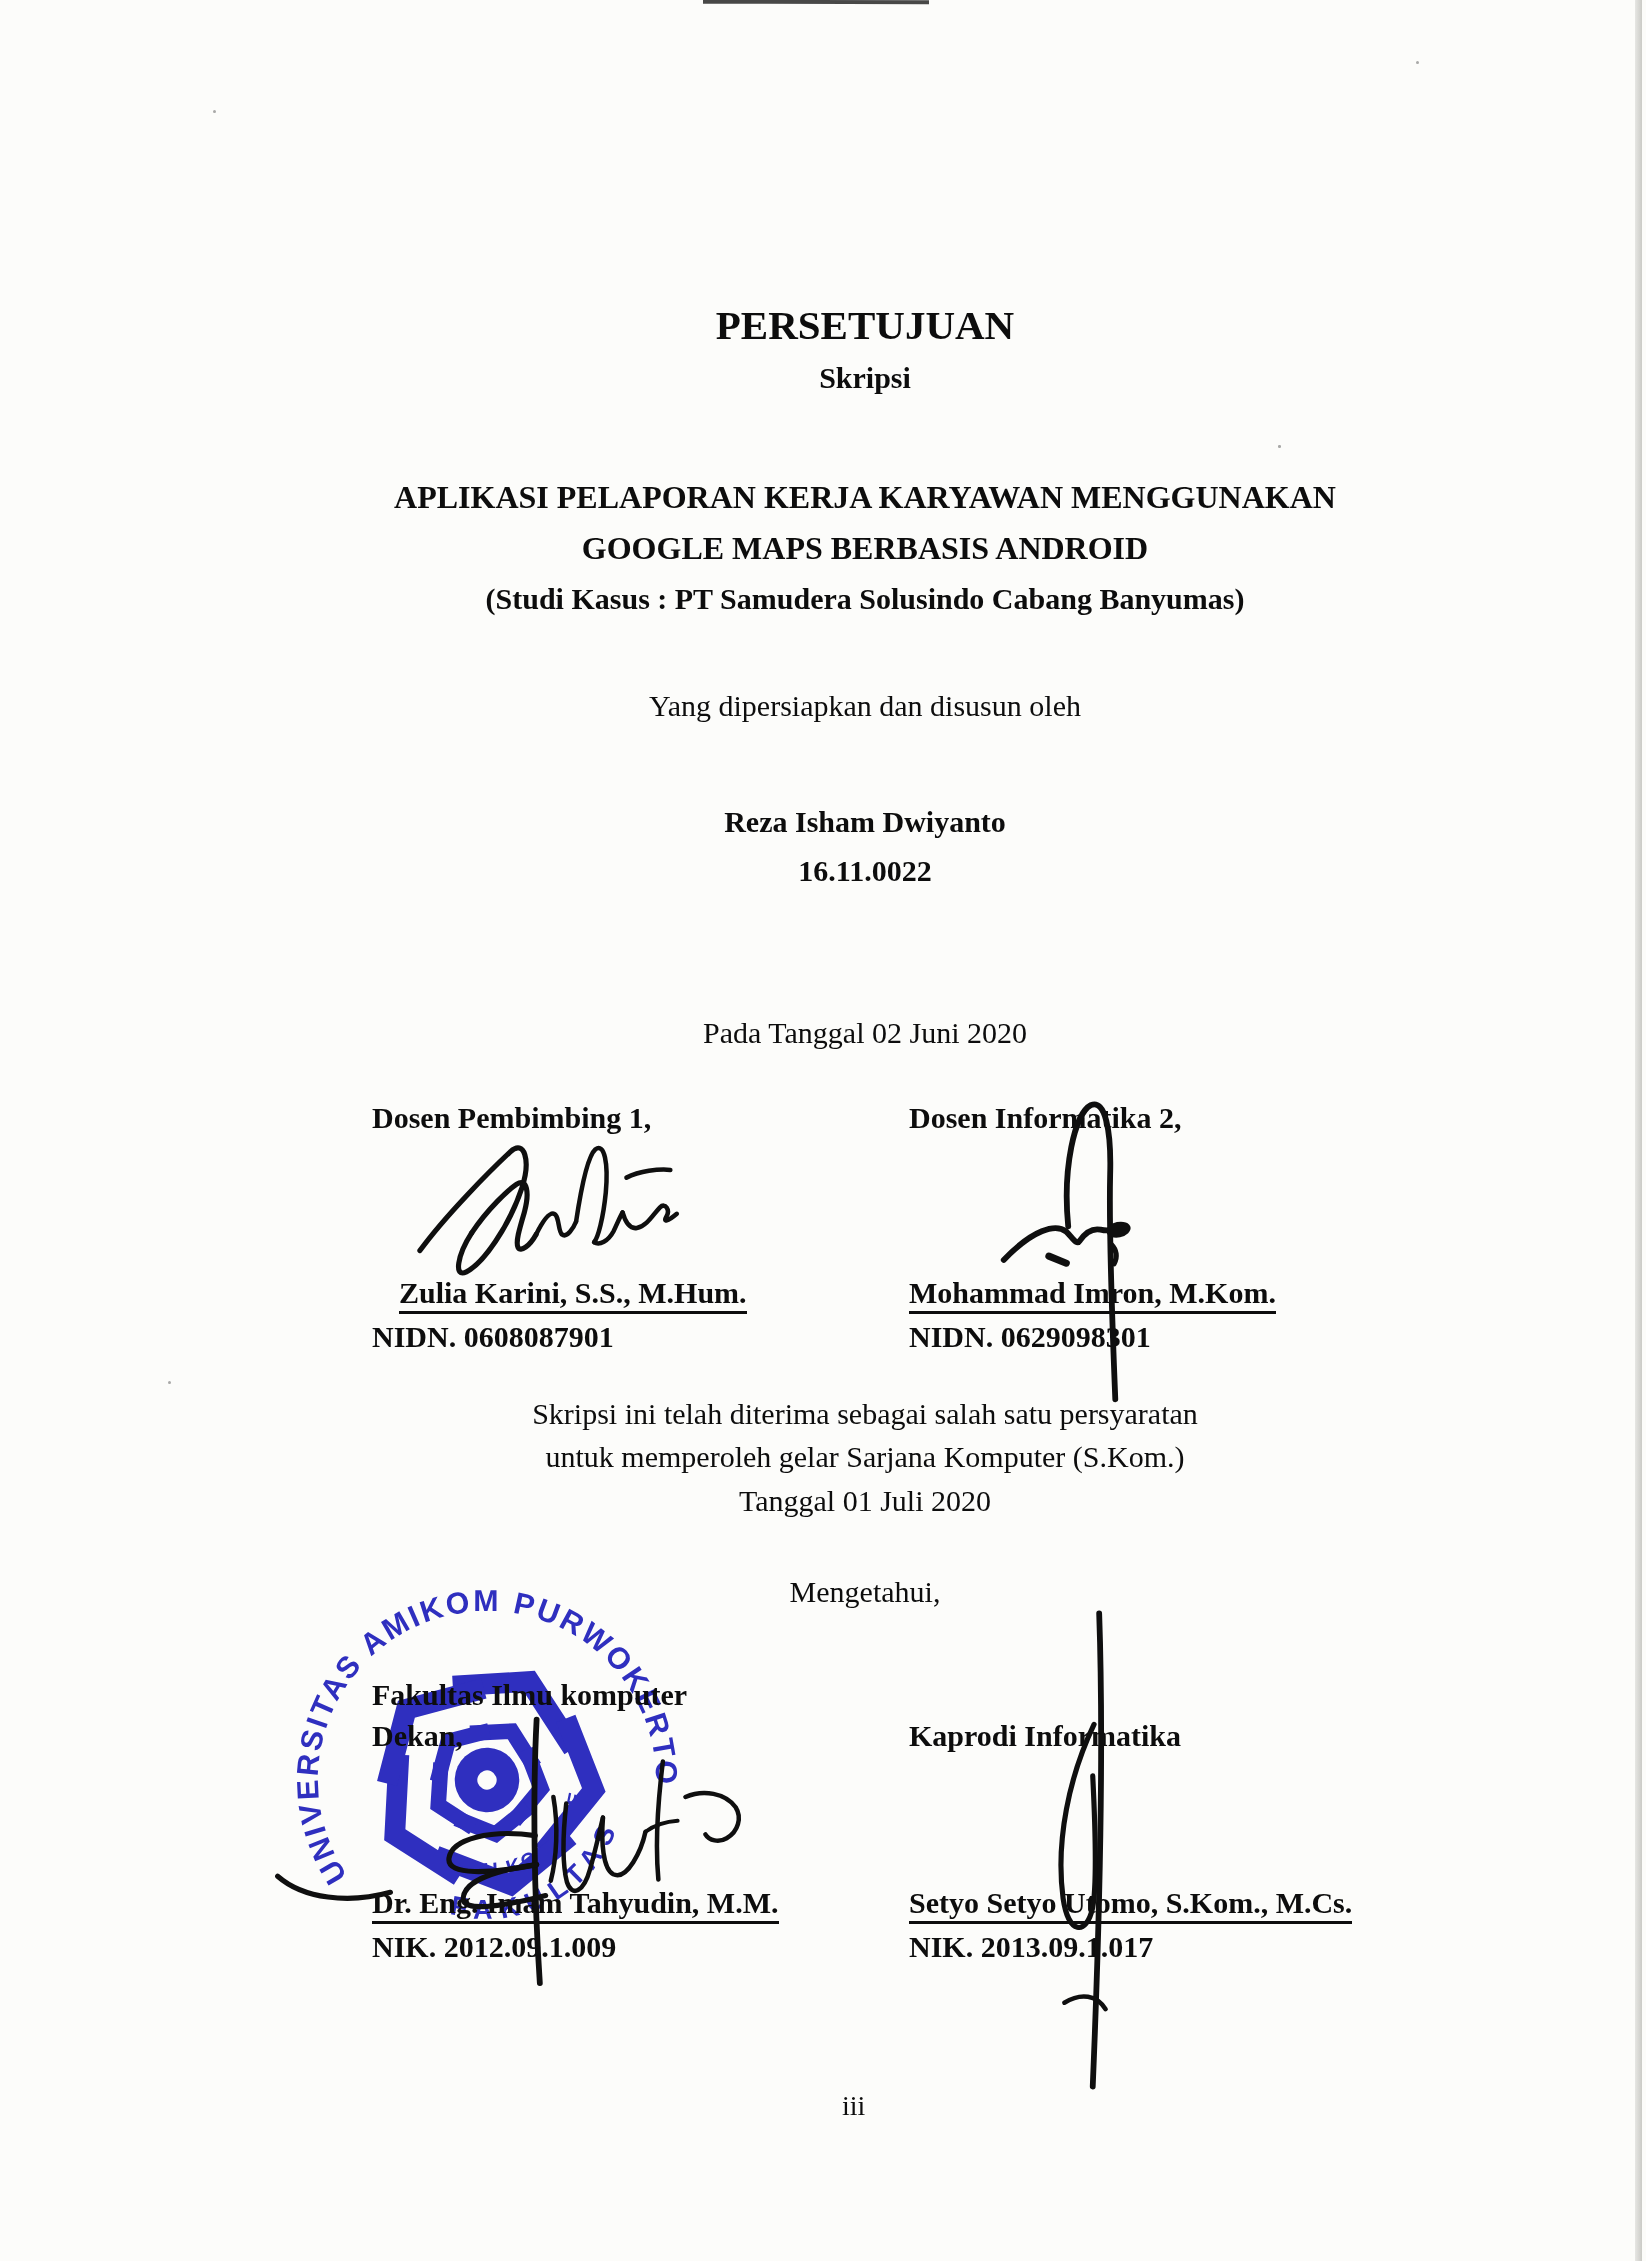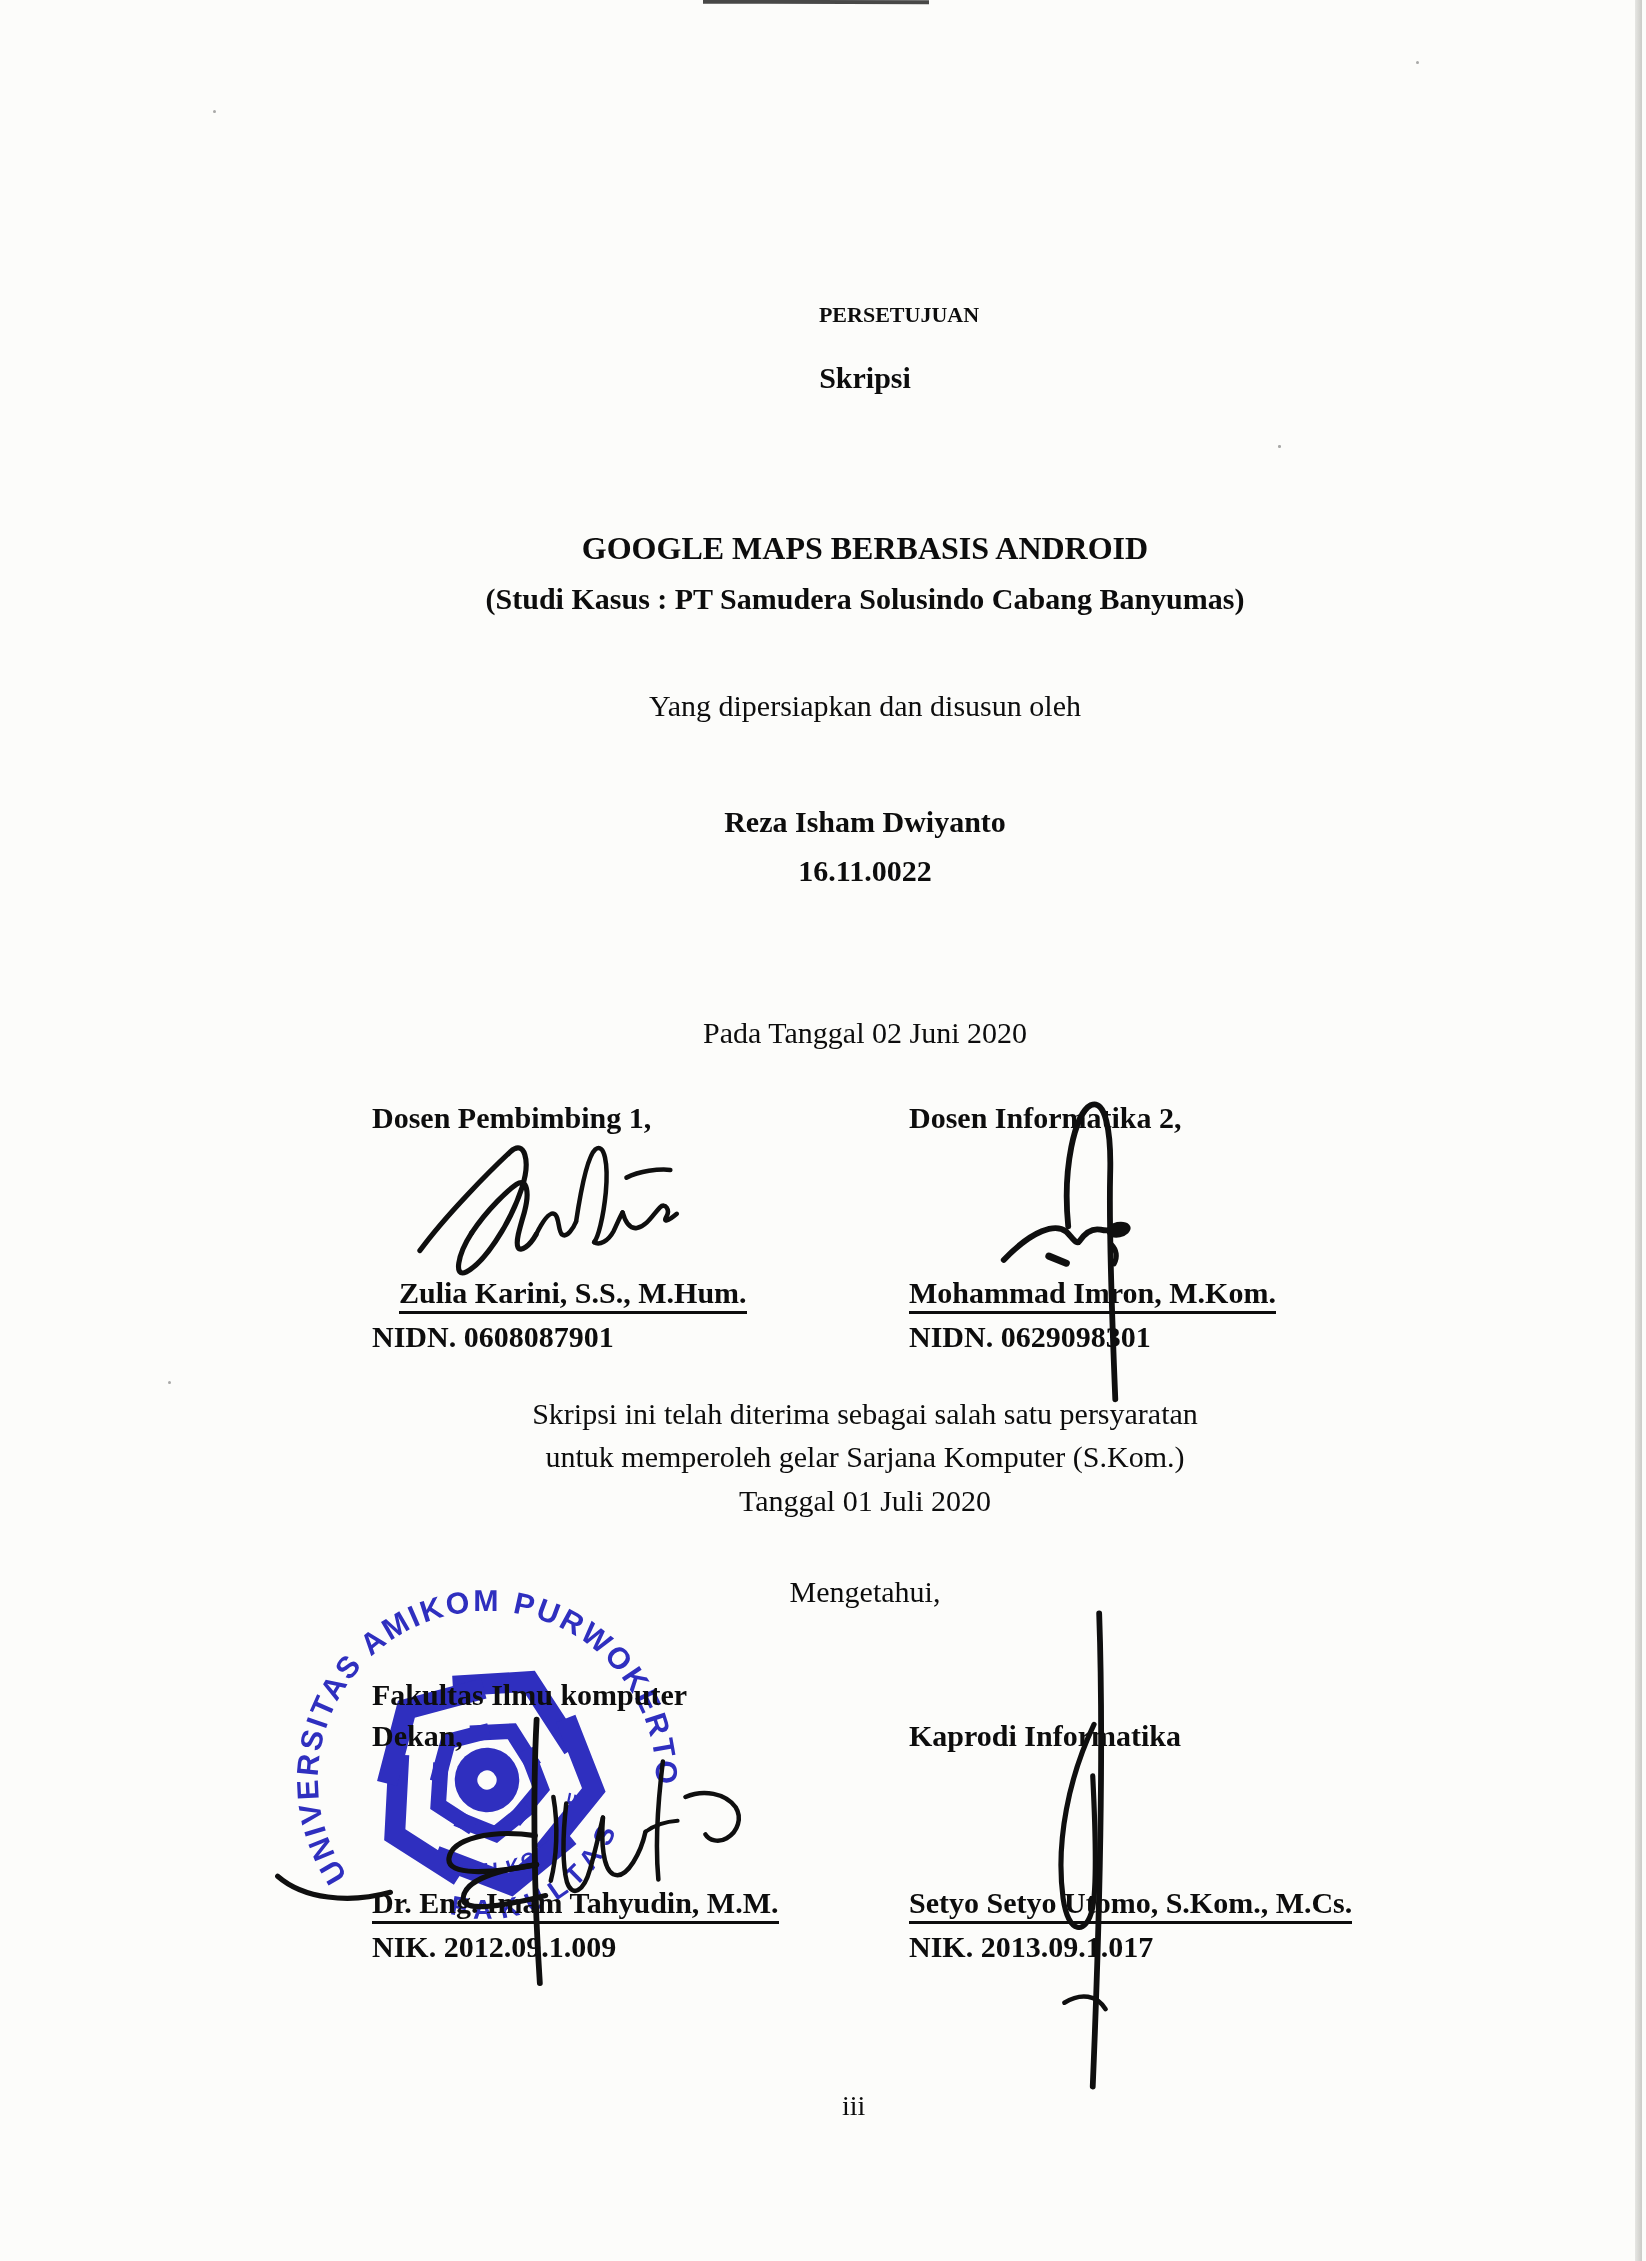--- a/index.html
+++ b/index.html
@@ -12,21 +12,21 @@
     overflow:hidden;
   }
   .page{position:absolute;inset:0;}
   .line{position:absolute;white-space:nowrap;font-size:30px;line-height:1.15;z-index:3;}
   .b{font-weight:bold;}
   .ctr{left:865px;transform:translateX(-50%);}
   .colL{left:372px;}
   .colR{left:909px;}
   .ul{border-bottom:3.9px solid #0d0d0d;padding-bottom:1.9px;}
   .t50{font-size:32px;}
-  .t48{font-size:22px;margin-left:34px;}
+  .t48{font-size:41px;}
   .sig{position:absolute;z-index:5;}
   .sig path{fill:none;stroke:#0f0f0f;stroke-linecap:round;stroke-linejoin:round;}
   .stamp{position:absolute;z-index:2;opacity:0.96;}
   .scan-streak{position:absolute;left:703px;top:0;width:226px;height:3.9px;background:#1a1a1a;opacity:.8;transform:rotate(.15deg);z-index:6;}
   .scan-edge{position:absolute;left:1635px;top:0;width:6.5px;height:2261px;background:linear-gradient(90deg,#d8d8d4,#aaaaa4);opacity:.6;z-index:6;}
   .speck{position:absolute;background:#555;border-radius:50%;opacity:.5;z-index:6;}
 </style>
 </head>
 <body>
 
@@ -35,20 +35,21 @@
   <div class="scan-streak"></div>
   <div class="scan-edge"></div>
   <div class="speck" style="left:213px;top:110px;width:3.2px;height:3.2px;"></div>
   <div class="speck" style="left:1416px;top:61px;width:3.2px;height:3.2px;"></div>
   <div class="speck" style="left:168px;top:1381px;width:3.2px;height:3.2px;"></div>
   <div class="speck" style="left:1278px;top:445px;width:2.6px;height:2.6px;"></div>
 
   <div class="line ctr b t48" style="top:302px;">PERSETUJUAN</div>
   <div class="line ctr b" style="top:361px;">Skripsi</div>
 
+  <div class="line ctr b t50" style="top:479px;">APLIKASI PELAPORAN KERJA KARYAWAN MENGGUNAKAN</div>
   <div class="line ctr b t50" style="top:530px;">GOOGLE MAPS BERBASIS ANDROID</div>
   <div class="line ctr b" style="top:582px;">(Studi Kasus : PT Samudera Solusindo Cabang Banyumas)</div>
 
   <div class="line ctr" style="top:689px;">Yang dipersiapkan dan disusun oleh</div>
   <div class="line ctr b" style="top:805px;">Reza Isham Dwiyanto</div>
   <div class="line ctr b" style="top:854px;">16.11.0022</div>
 
   <div class="line ctr" style="top:1016px;">Pada Tanggal 02 Juni 2020</div>
 
   <div class="line colL b" style="top:1101px;">Dosen Pembimbing 1,</div>

